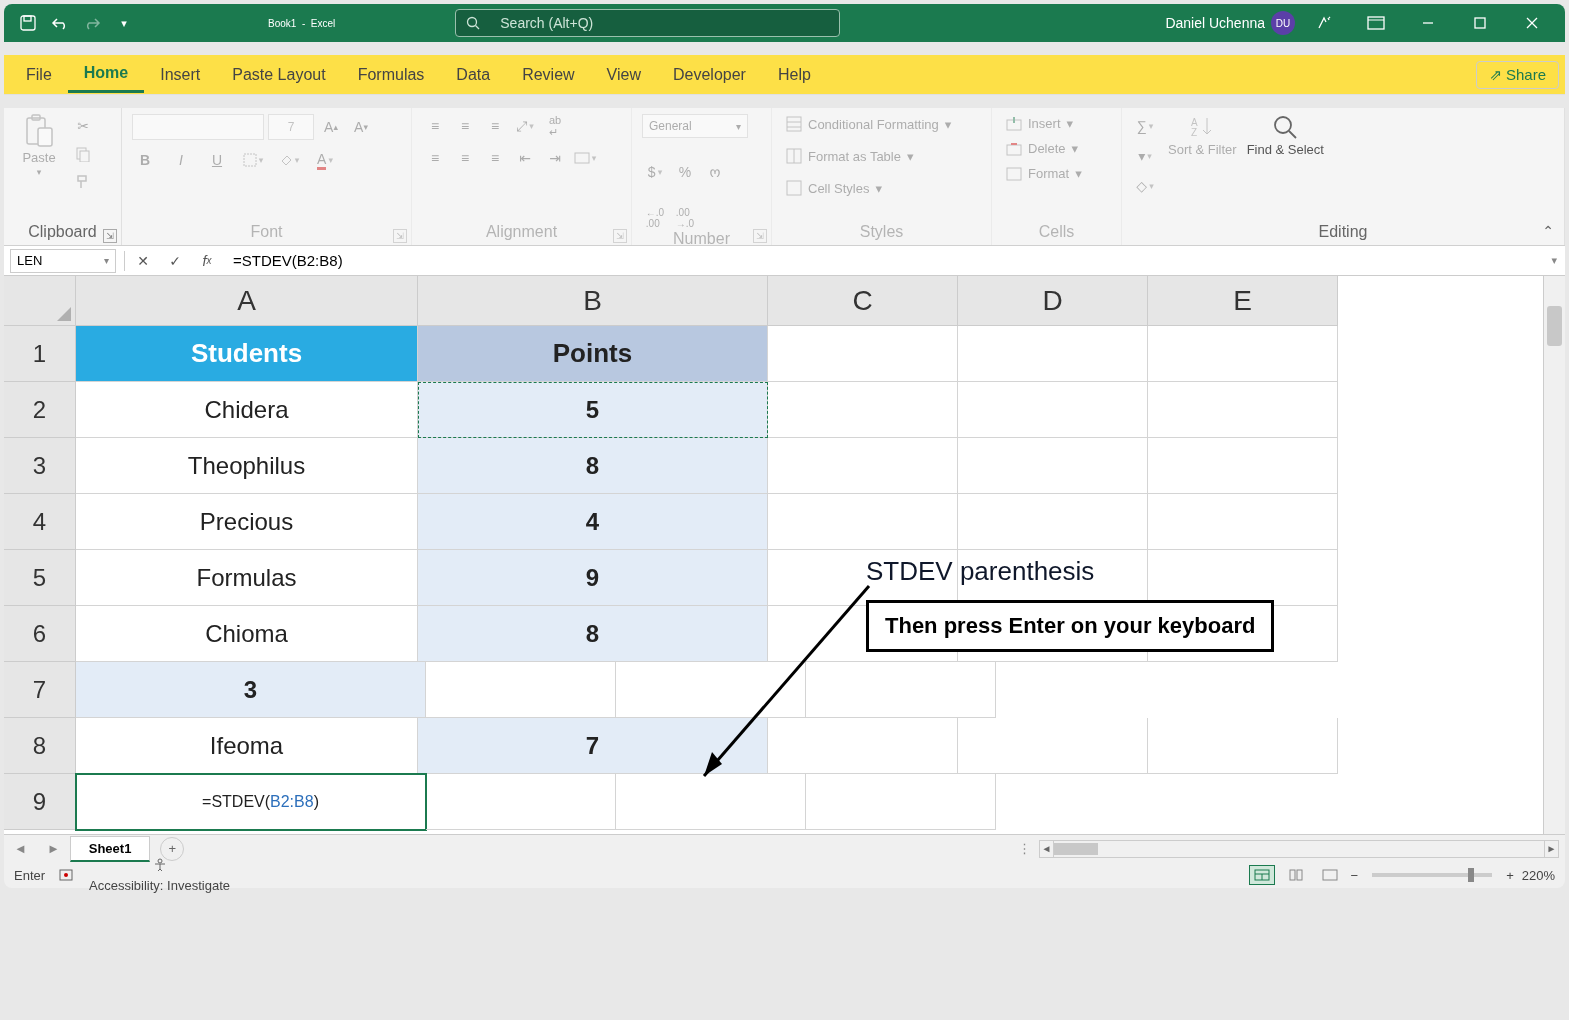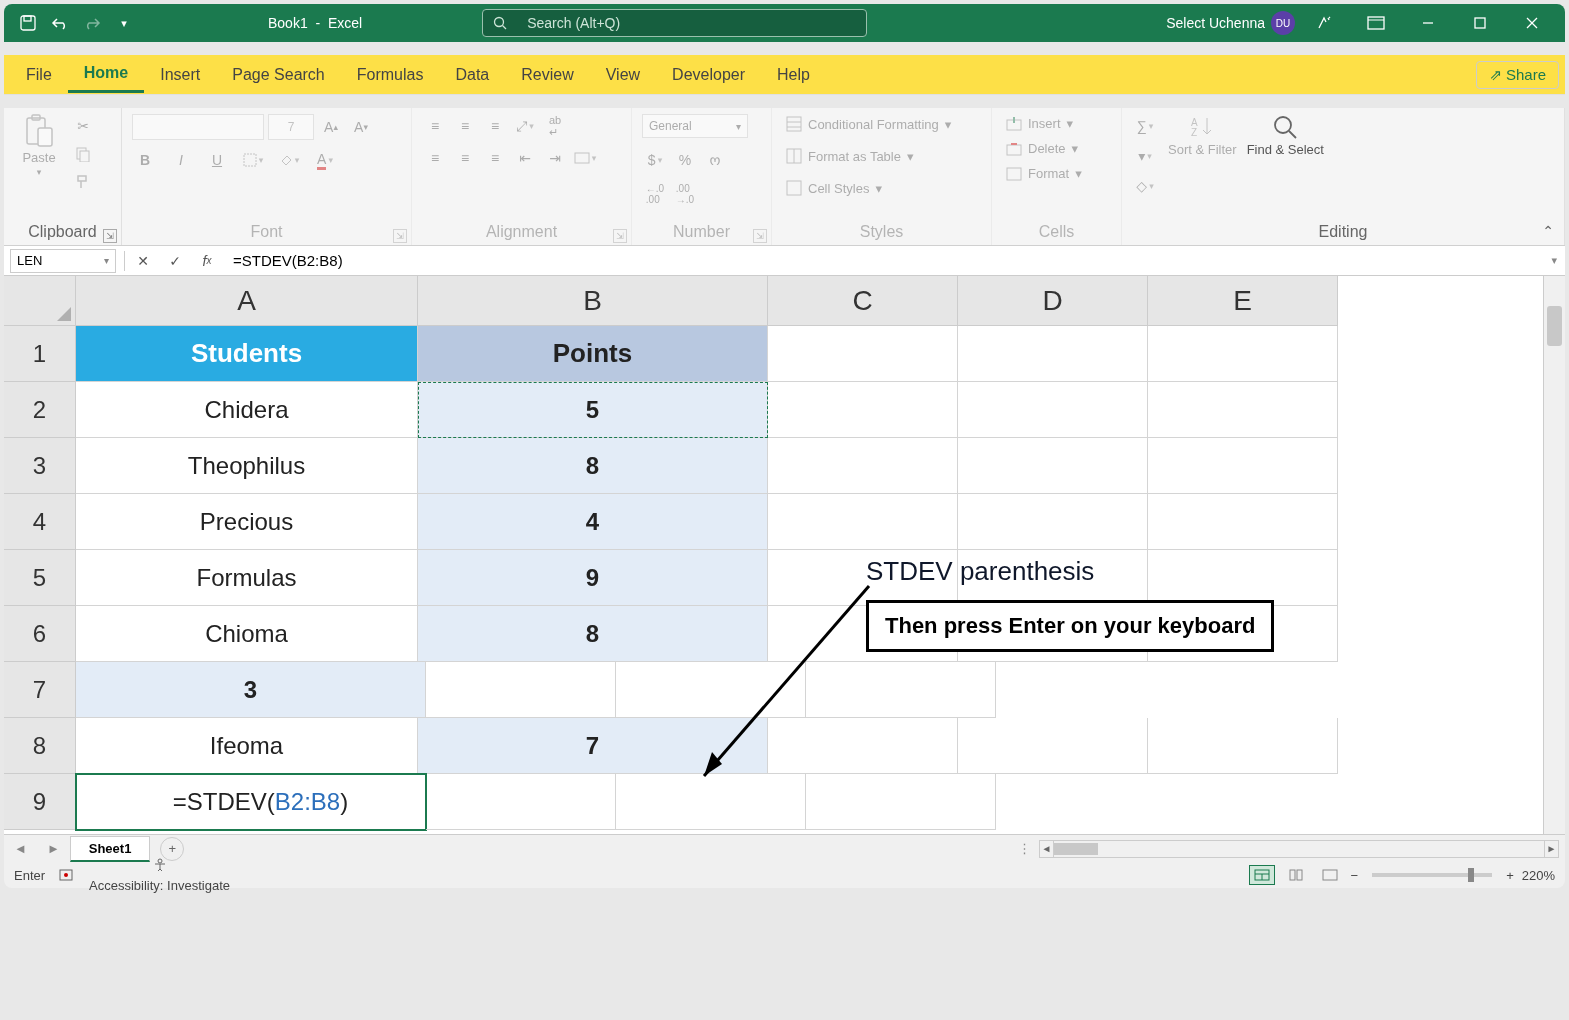--- a/index.html
+++ b/index.html
@@ -2,21 +2,21 @@
 <html><head>
 <meta charset="utf-8">
 <style>
 * { margin: 0; padding: 0; box-sizing: border-box; font-family: "Segoe UI", Arial, sans-serif; }
 body { width: 1569px; height: 1020px; background: #e8e8e8; overflow: hidden; position: relative; }
 
 
 .titlebar { height: 38px; background: #1b7a4f; display: flex; align-items: center; color: #fff; font-size: 13px; border-radius: 8px 8px 0 0; margin: 4px 4px 0 4px; }
 .titlebar .qat { display: flex; align-items: center; gap: 4px; padding-left: 10px; }
 .titlebar .qat .btn { width: 28px; height: 28px; display: flex; align-items: center; justify-content: center; border-radius: 4px; cursor: default; }
-.titlebar .title { flex: 0 0 auto; margin-left: 130px; font-size: 14px; }
+.titlebar .title { flex: 0 0 auto; margin-left: 130px; font-size: 10px; }
 .titlebar .searchbox { flex: 0 0 385px; height: 28px; background: #165f3f; border: 1px solid #9ac0ad; border-radius: 4px; margin-left: 120px; display: flex; align-items: center; padding: 0 10px; color: #cde4d7; font-size: 14px; gap: 20px; }
 .titlebar .right { margin-left: auto; display: flex; align-items: center; gap: 6px; padding-right: 10px; }
 .titlebar .avatar { width: 24px; height: 24px; border-radius: 50%; background: #5b3fa8; display:flex; align-items:center; justify-content:center; font-size:10px; color:#fff; }
 .titlebar .winbtn { width: 46px; height: 30px; display:flex; align-items:center; justify-content:center; }
 
 
 .tabrow { height: 40px; background: #fde047; display: flex; align-items: center; padding: 0 6px; border-bottom: 1px solid #e0e0e0; margin: 13px 4px; }
 .tabrow .tab { padding: 8px 16px; font-size: 16px; color: #444; cursor: default; }
 .tabrow .tab.active { color: #1b7a4f; font-weight: 600; border-bottom: 3px solid #1b7a4f; }
 .tabrow .share { margin-left: auto; color: #1b7a4f; font-size: 15px; padding: 4px 12px; border: 1px solid #ccc; border-radius: 4px; display:flex; align-items:center; gap:4px; }
@@ -116,21 +116,21 @@
   </div>
   <div class="title"><span>Book1</span> &nbsp;-&nbsp; <span>Excel</span></div>
   <div class="searchbox">
     <svg width="14" height="14" viewBox="0 0 14 14">
         <circle cx="6" cy="6" r="4.5" fill="none" stroke="#cde4d7" stroke-width="1.3"></circle>
         <line x1="9.5" y1="9.5" x2="13" y2="13" stroke="#cde4d7" stroke-width="1.3"></line>
       </svg>
     <span>Search (Alt+Q)</span>
   </div>
   <div class="right">
-    <span style="font-size:14px;">Select Uchenna</span>
+    <span style="font-size:14px;">Daniel Uchenna</span>
     <div class="avatar">DU</div>
     <div class="winbtn">
         <svg width="18" height="18" viewBox="0 0 18 18">
           <path d="M4 14 L9 4 L11 8 M13 4 l1 2 M15 3 l-1 1" stroke="#fff" stroke-width="1.3" fill="none"></path>
         </svg>
       </div>
     <div class="winbtn">
         <svg width="18" height="14" viewBox="0 0 18 14">
           <rect x="1" y="1" width="16" height="12" fill="none" stroke="#fff" stroke-width="1.3"></rect>
           <line x1="1" y1="4" x2="17" y2="4" stroke="#fff"></line>
@@ -152,21 +152,21 @@
           <line x1="12" y1="2" x2="2" y2="12" stroke="#fff" stroke-width="1.3"></line>
         </svg>
       </div>
   </div>
 </div>
 
 <div class="tabrow">
   <div class="tab">File</div>
   <div class="tab active">Home</div>
   <div class="tab">Insert</div>
-  <div class="tab">Page Search</div>
+  <div class="tab">Paste Layout</div>
   <div class="tab">Formulas</div>
   <div class="tab">Data</div>
   <div class="tab">Review</div>
   <div class="tab">View</div>
   <div class="tab">Developer</div>
   <div class="tab">Help</div>
   <div class="share">
       <span>⇗</span>
       <span>Share</span>
     </div>
@@ -257,21 +257,21 @@
               <rect x="1" y="1" width="14" height="10" fill="none" stroke="#888"></rect>
             </svg>
           </div>
       </div>
     </div>
     <div class="label">Alignment</div>
     <div class="dlg">⇲</div>
   </div>
 
   <div class="group disabled" style="width:140px;">
-    <div class="body col" style="gap:10px;">
+    <div class="body col" style="gap:22px;">
       <div class="numfmt">
           <span>General</span>
           <span style="font-size:10px;">▾</span>
         </div>
       <div class="row">
         <div class="smallbtn dropdown-mark">$</div>
         <div class="smallbtn">%</div>
         <div class="smallbtn">ო</div>
       </div>
       <div class="row">
@@ -429,21 +429,21 @@
         <div class="cell colE"></div>
       </div>
     <div class="datarow">
         <div class="cell colA">Ifeoma</div>
         <div class="cell colB selrange boldrow">7</div>
         <div class="cell colC"></div>
         <div class="cell colD"></div>
         <div class="cell colE"></div>
       </div>
     <div class="datarow">
-      <div class="cell colB activecell" style="font-size:24px;padding-left:20px;">
+      <div class="cell colB activecell" style="font-size:16px;padding-left:20px;">
           <span>=STDEV(</span>
           <span style="color:#2c6fbb;">B2:B8</span>
           <span>)</span>
         </div>
       <div class="cell colC"></div>
         <div class="cell colD"></div>
         <div class="cell colE"></div>
     </div>
   </div>
   <div class="scrollv">

